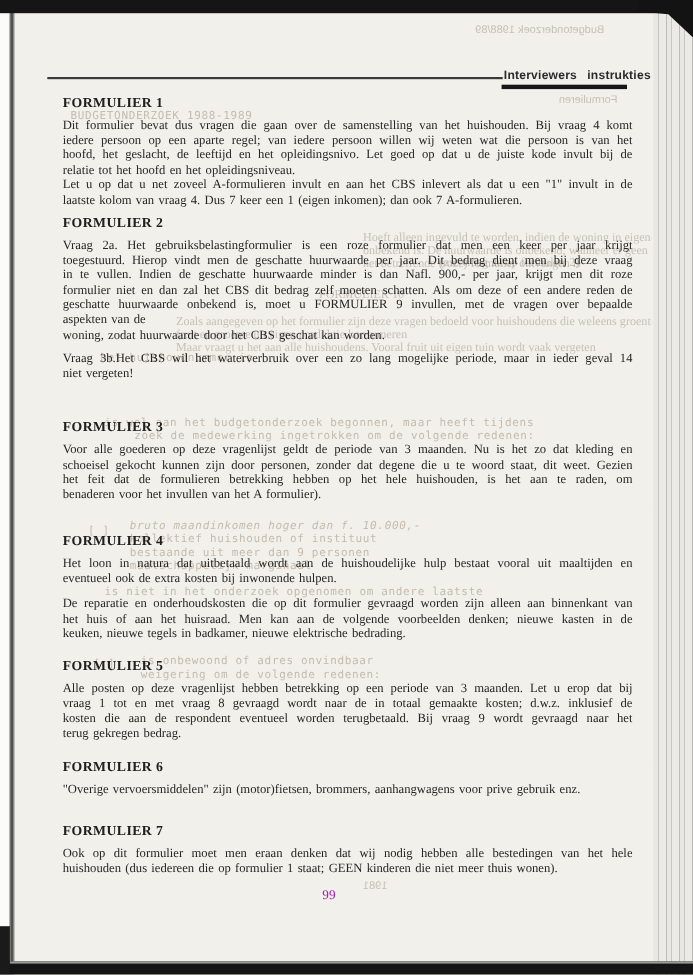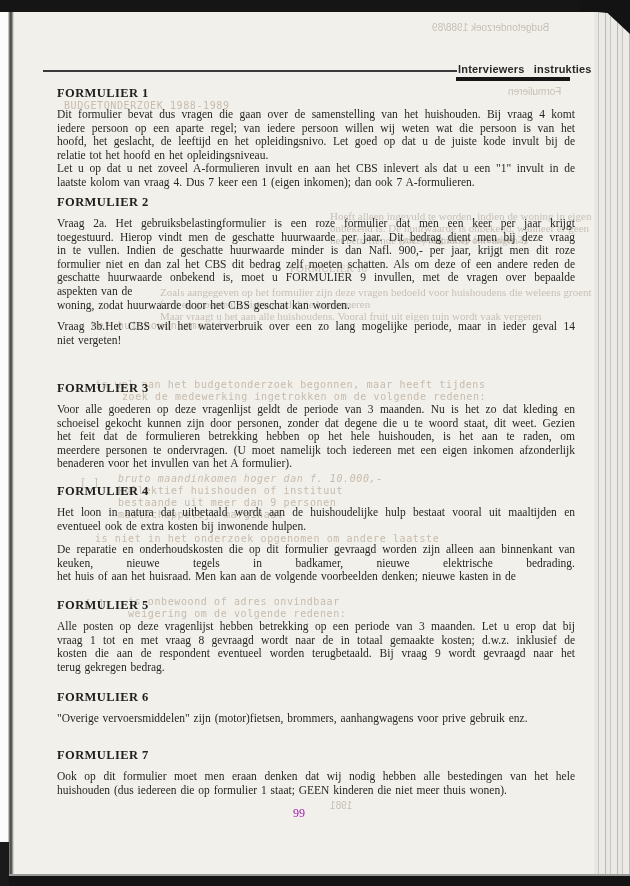--- a/index.html
+++ b/index.html
@@ -115,34 +115,33 @@
           <div class="ln">Vraag 3b.Het CBS wil het waterverbruik over een zo lang mogelijke periode, maar in ieder geval 14</div>
           <div class="ln">niet vergeten!</div>
         </div>
       </div>
       <div class="section" style="top: 381px;">
         <div class="h">FORMULIER 3</div>
         <div class="para" style="margin-top: 0px;">
           <div class="ln">Voor alle goederen op deze vragenlijst geldt de periode van 3 maanden. Nu is het zo dat kleding en</div>
           <div class="ln">schoeisel gekocht kunnen zijn door personen, zonder dat degene die u te woord staat, dit weet. Gezien</div>
           <div class="ln">het feit dat de formulieren betrekking hebben op het hele huishouden, is het aan te raden, om</div>
-          <div class="ln">meerdere personen te ondervragen. (U moet namelijk toch iedereen met een eigen inkomen afzonderlijk</div>
           <div class="ln">benaderen voor het invullen van het A formulier).</div>
         </div>
       </div>
       <div class="section" style="top: 484px;">
         <div class="h">FORMULIER 4</div>
         <div class="para" style="margin-top: 0px;">
           <div class="ln">Het loon in natura dat uitbetaald wordt aan de huishoudelijke hulp bestaat vooral uit maaltijden en</div>
           <div class="ln">eventueel ook de extra kosten bij inwonende hulpen.</div>
         </div>
         <div class="para" style="margin-top: 10px;">
           <div class="ln">De reparatie en onderhoudskosten die op dit formulier gevraagd worden zijn alleen aan binnenkant van</div>
+          <div class="ln">het huis of aan het huisraad. Men kan aan de volgende voorbeelden denken; nieuwe kasten in de</div>
           <div class="ln">keuken, nieuwe tegels in badkamer, nieuwe elektrische bedrading.</div>
-          <div class="ln">het huis of aan het huisraad. Men kan aan de volgende voorbeelden denken; nieuwe kasten in de</div>
         </div>
       </div>
       <div class="section" style="top: 598px;">
         <div class="h">FORMULIER 5</div>
         <div class="para" style="margin-top: 0px;">
           <div class="ln">Alle posten op deze vragenlijst hebben betrekking op een periode van 3 maanden. Let u erop dat bij</div>
           <div class="ln">vraag 1 tot en met vraag 8 gevraagd wordt naar de in totaal gemaakte kosten; d.w.z. inklusief de</div>
           <div class="ln">kosten die aan de respondent eventueel worden terugbetaald. Bij vraag 9 wordt gevraagd naar het</div>
           <div class="ln">terug gekregen bedrag.</div>
         </div>

